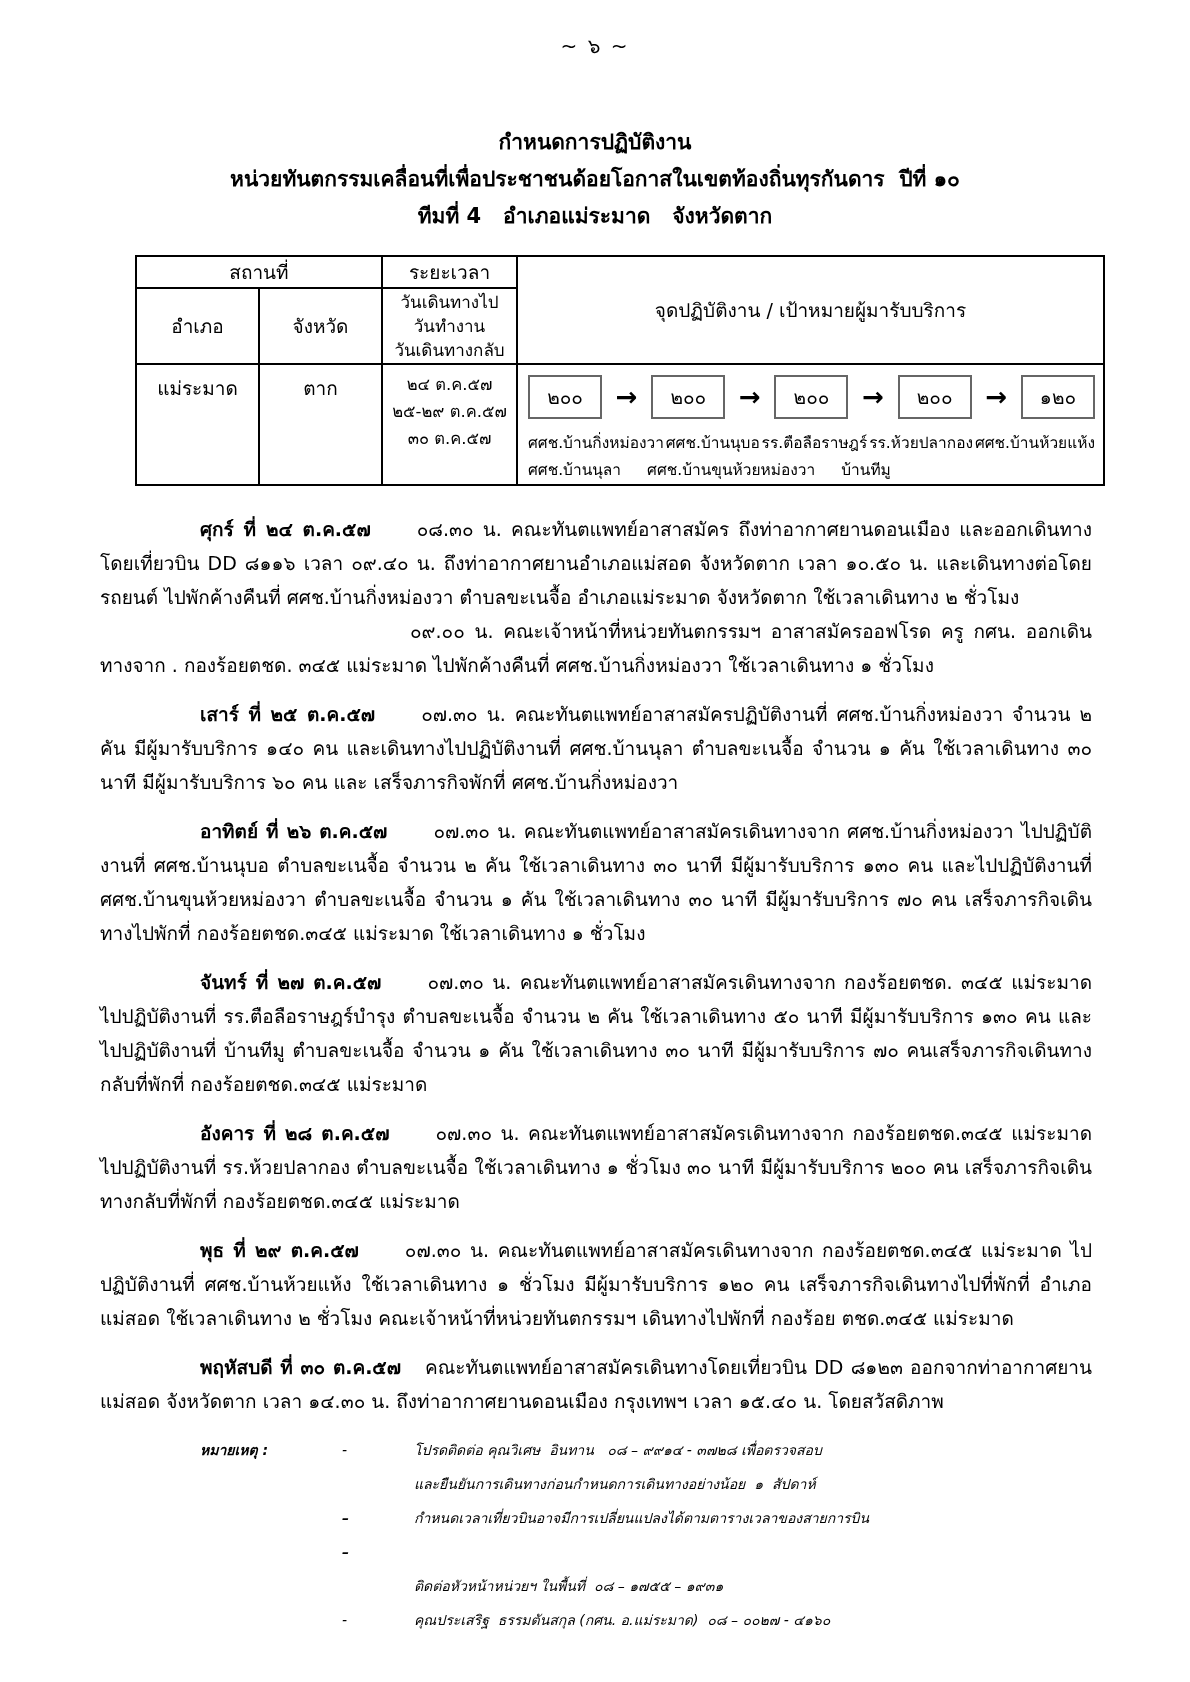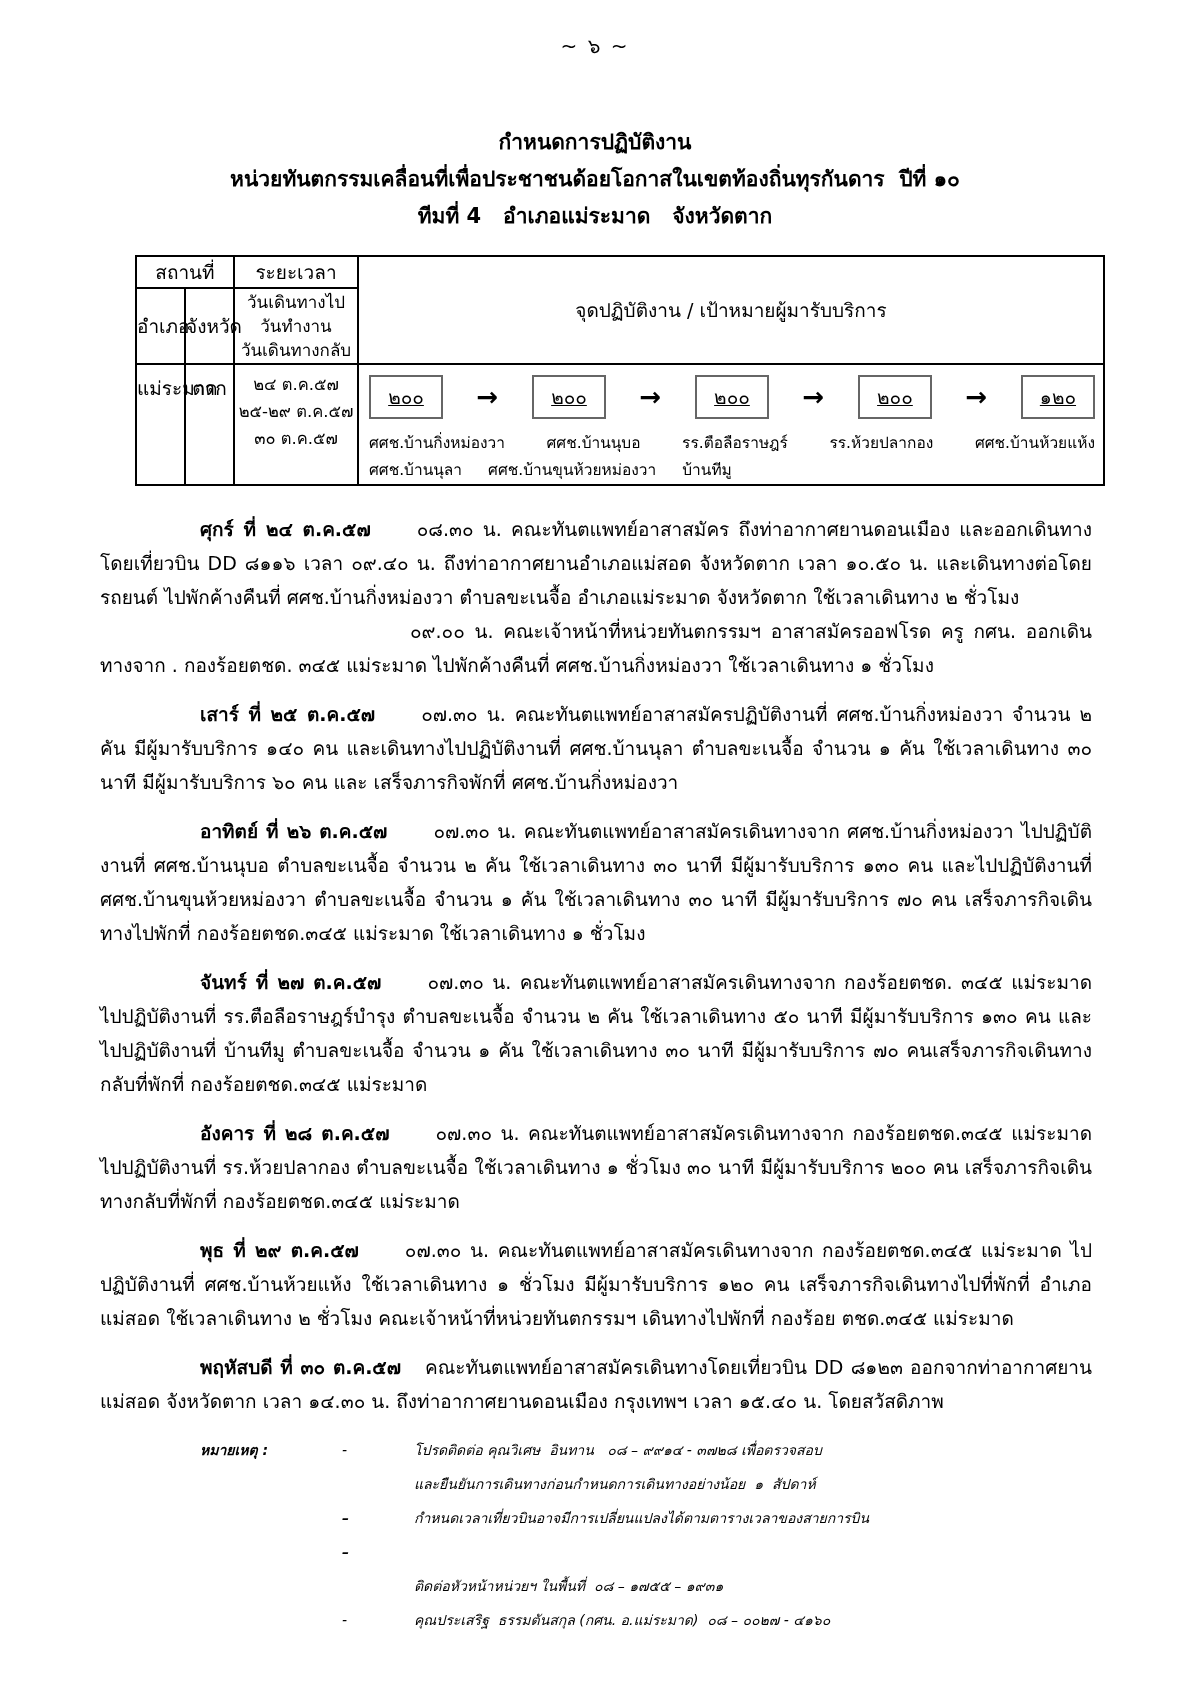--- a/index.html
+++ b/index.html
@@ -11,30 +11,30 @@
   }
   .page-number { text-align:center; margin-top:30px; font-size:20px; letter-spacing:2px; }
   .title-block { margin-top:62px; text-align:center; }
   .title-line { font-weight:bold; font-size:21px; line-height:37px; white-space:pre-wrap; }
 
   
   table.sched { border-collapse:collapse; margin:20px 0 0 135px; table-layout:fixed; width:970px; }
   table.sched td { border:2px solid #000; text-align:center; vertical-align:middle; font-size:19px; }
   td.col-district { width:88px; }
   td.col-province { width:92px; }
-  td.col-duration { width:124px;margin-left:40px; }
-  td.col-main     { width:746px; }
+  td.col-duration { width:135px;margin-left:40px; }
+  td.col-main     { width:587px; }
   .hdr-sub div { font-size:17px; line-height:24px; }
   .dates div { font-size:16.5px; line-height:27px; }
   td.main-cell { padding:6px 8px 2px 10px; vertical-align:top; }
   .flow-row { display:flex; align-items:center; justify-content:space-between; margin-top:4px; }
   .target-box {
     border:2px solid #666; width:74px; height:44px;
     display:flex; align-items:center; justify-content:center;
-    font-size:19px; background:#fff;text-decoration:underline;
+    font-size:19px; background:#fff;
   }
   .flow-arrow { font-size:26px; font-weight:bold; line-height:1; padding:0 2px; }
   .loc-line-1 { display:flex; justify-content:space-between; font-size:15.5px; margin-top:11px; white-space:nowrap; }
   .loc-line-2 { display:flex; gap:26px; font-size:15.5px; margin-top:2px; white-space:nowrap; }
 
   
   .content { margin:26px 98px 0 100px; }
   .entry { font-size:19px; line-height:34px; text-align:justify; margin-bottom:15px; }
   .entry .first { text-indent:100px; }
   .day-label { font-weight:bold; padding-right:46px; }

